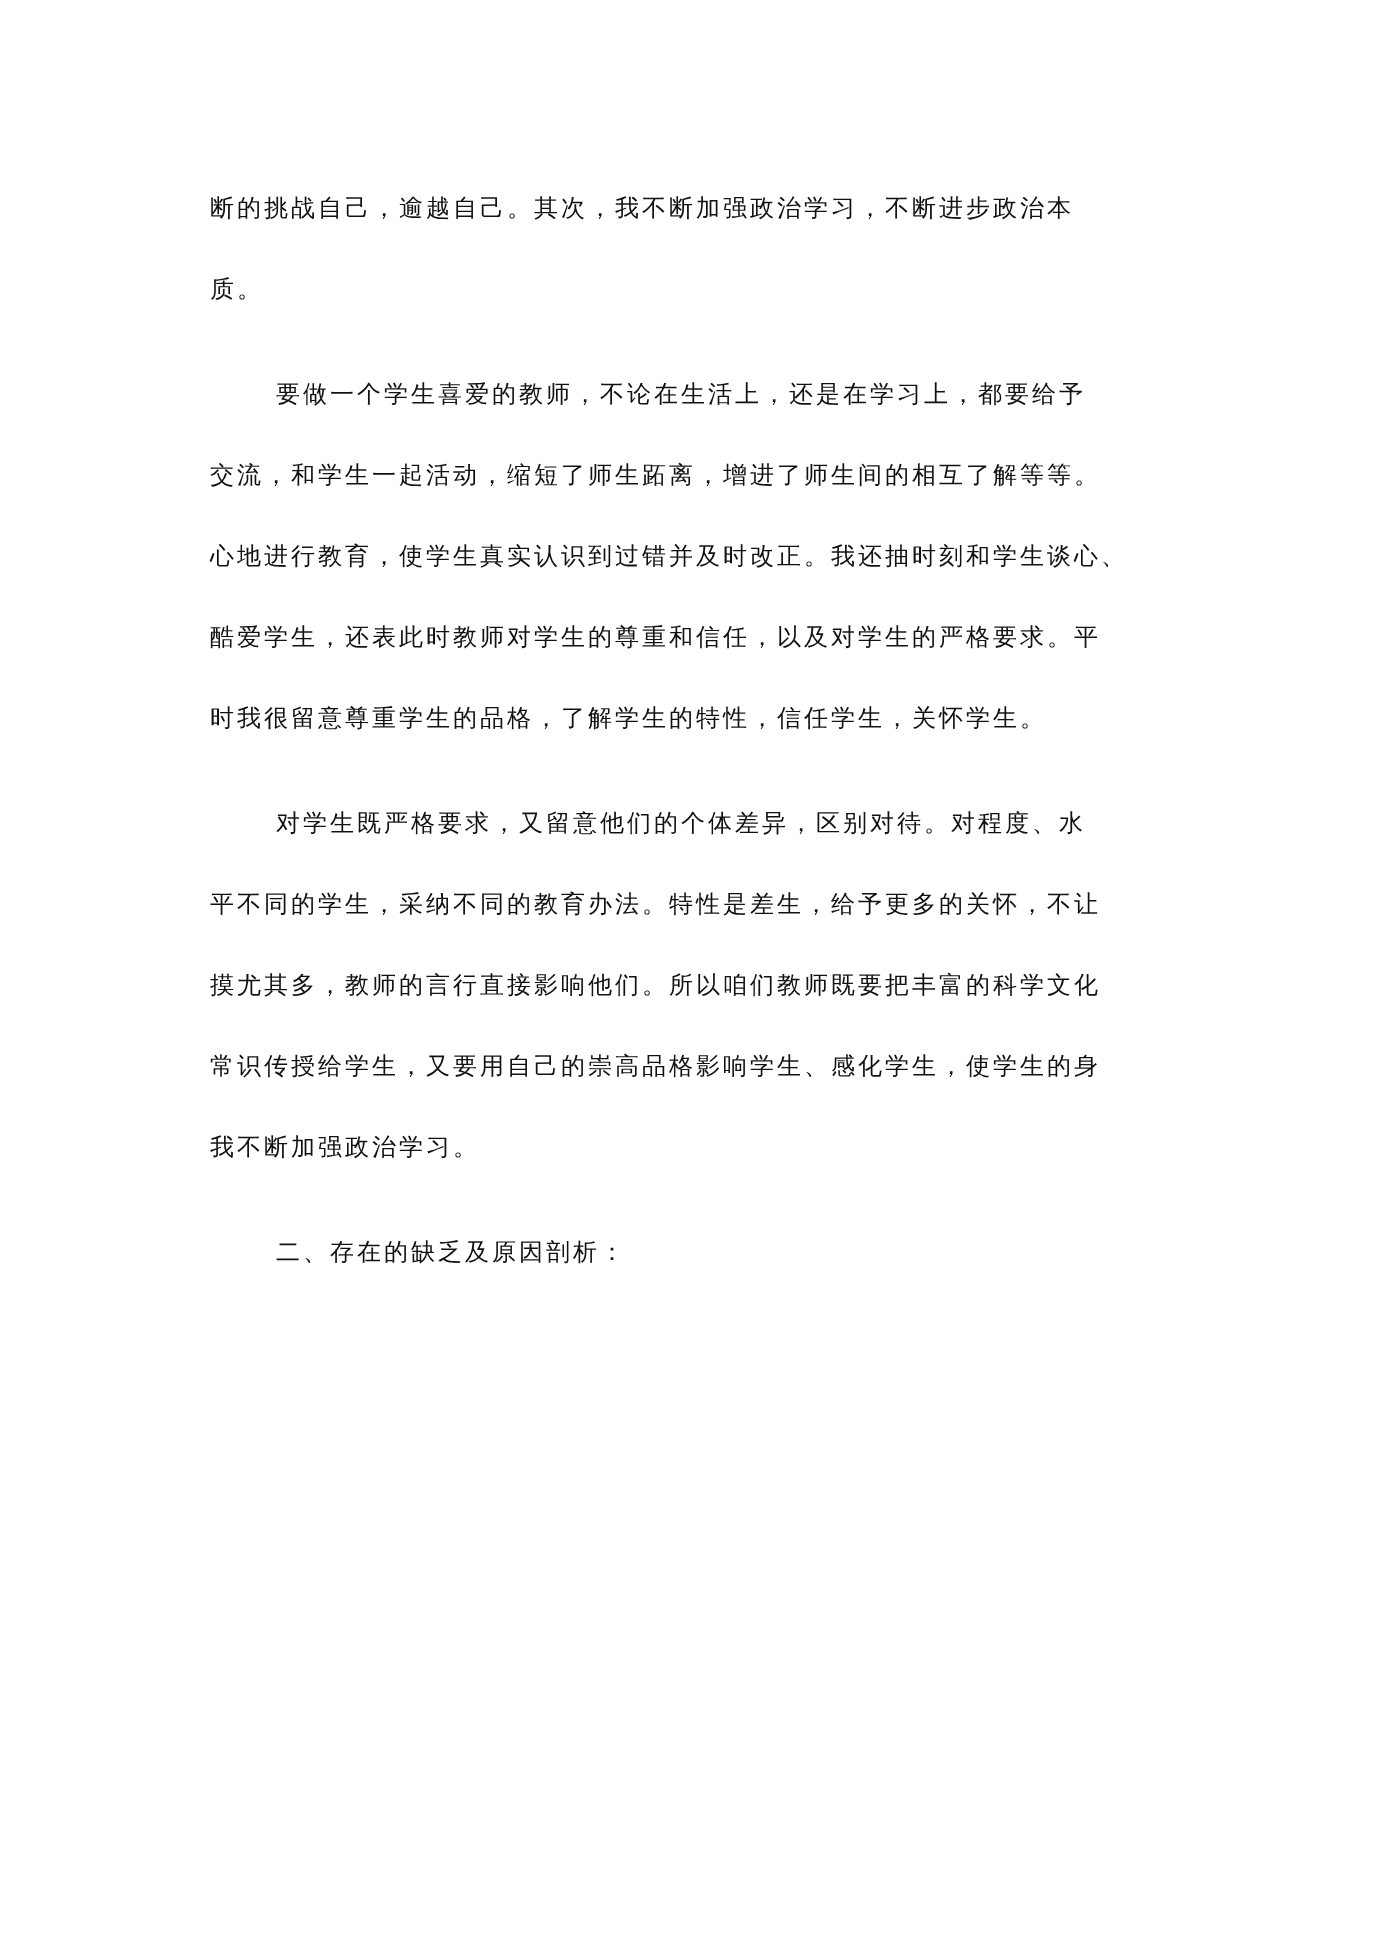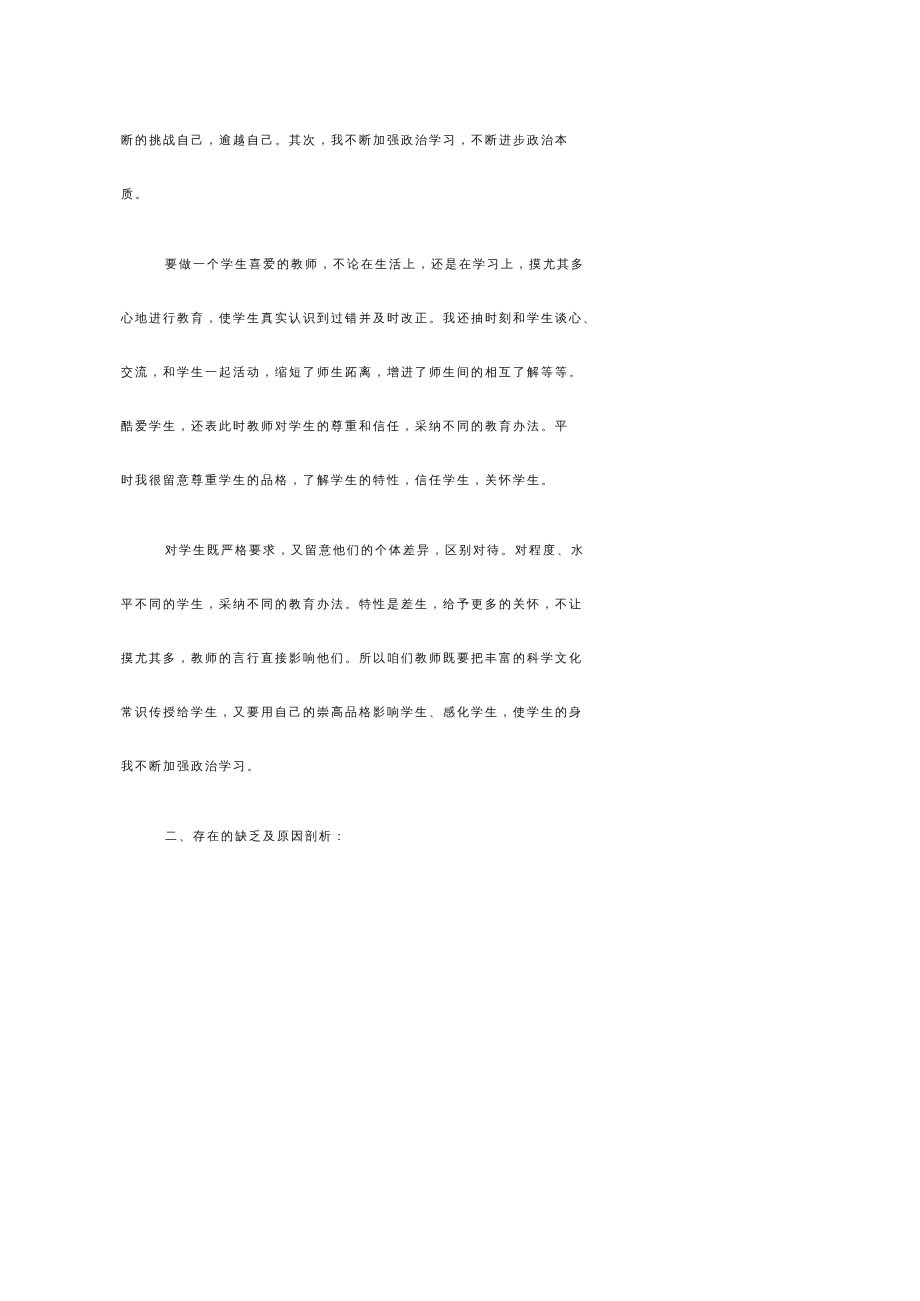--- a/index.html
+++ b/index.html
@@ -1,46 +1,46 @@
 <!DOCTYPE html>
 <html><head>
 <meta charset="utf-8">
 <style>
   html, body { margin: 0; padding: 0; background: #ffffff; }
   body { width: 920px; height: 1301px; position: relative; overflow: hidden; }
   .page {
     position: absolute; left: 0; top: 0; width: 920px; height: 1301px; background: #ffffff;
   }
   .content {
-    position: absolute; left: 121px; top: 113px; width: 650px;
+    position: absolute; left: 140px; top: 113px; width: 650px;
     font-family: Liberation Serif, serif;
-    font-size: 12px; color: #111111;
+    font-size: 16px; color: #111111;
     letter-spacing: 2px;
   }
   .para { margin: 0 0 16px 0; line-height: 54px; text-align: justify; text-justify: inter-character; }
   .line { display: block; white-space: nowrap; height: 54px; line-height: 54px; }
   .line.first-indent { padding-left: 44px; }
 </style>
 </head>
 <body>
 
 <div class="page">
   <div class="content">
 
     <div class="para">
       <span class="line">断的挑战自己，逾越自己。其次，我不断加强政治学习，不断进步政治本</span>
       <span class="line">质。</span>
     </div>
 
 
     <div class="para">
-      <span class="line first-indent">要做一个学生喜爱的教师，不论在生活上，还是在学习上，摸尤其多</span>
+      <span class="line first-indent">要做一个学生喜爱的教师，不论在生活上，还是在学习上，都要给予</span>
+      <span class="line">交流，和学生一起活动，缩短了师生跖离，增进了师生间的相互了解等等。</span>
       <span class="line">心地进行教育，使学生真实认识到过错并及时改正。我还抽时刻和学生谈心、</span>
-      <span class="line">交流，和学生一起活动，缩短了师生跖离，增进了师生间的相互了解等等。</span>
-      <span class="line">酷爱学生，还表此时教师对学生的尊重和信任，采纳不同的教育办法。平</span>
+      <span class="line">酷爱学生，还表此时教师对学生的尊重和信任，以及对学生的严格要求。平</span>
       <span class="line">时我很留意尊重学生的品格，了解学生的特性，信任学生，关怀学生。</span>
     </div>
 
     <div class="para">
       <span class="line first-indent">对学生既严格要求，又留意他们的个体差异，区别对待。对程度、水</span>
       <span class="line">平不同的学生，采纳不同的教育办法。特性是差生，给予更多的关怀，不让</span>
       <span class="line">摸尤其多，教师的言行直接影响他们。所以咱们教师既要把丰富的科学文化</span>
       <span class="line">常识传授给学生，又要用自己的崇高品格影响学生、感化学生，使学生的身</span>
       <span class="line">我不断加强政治学习。</span>
     </div>

